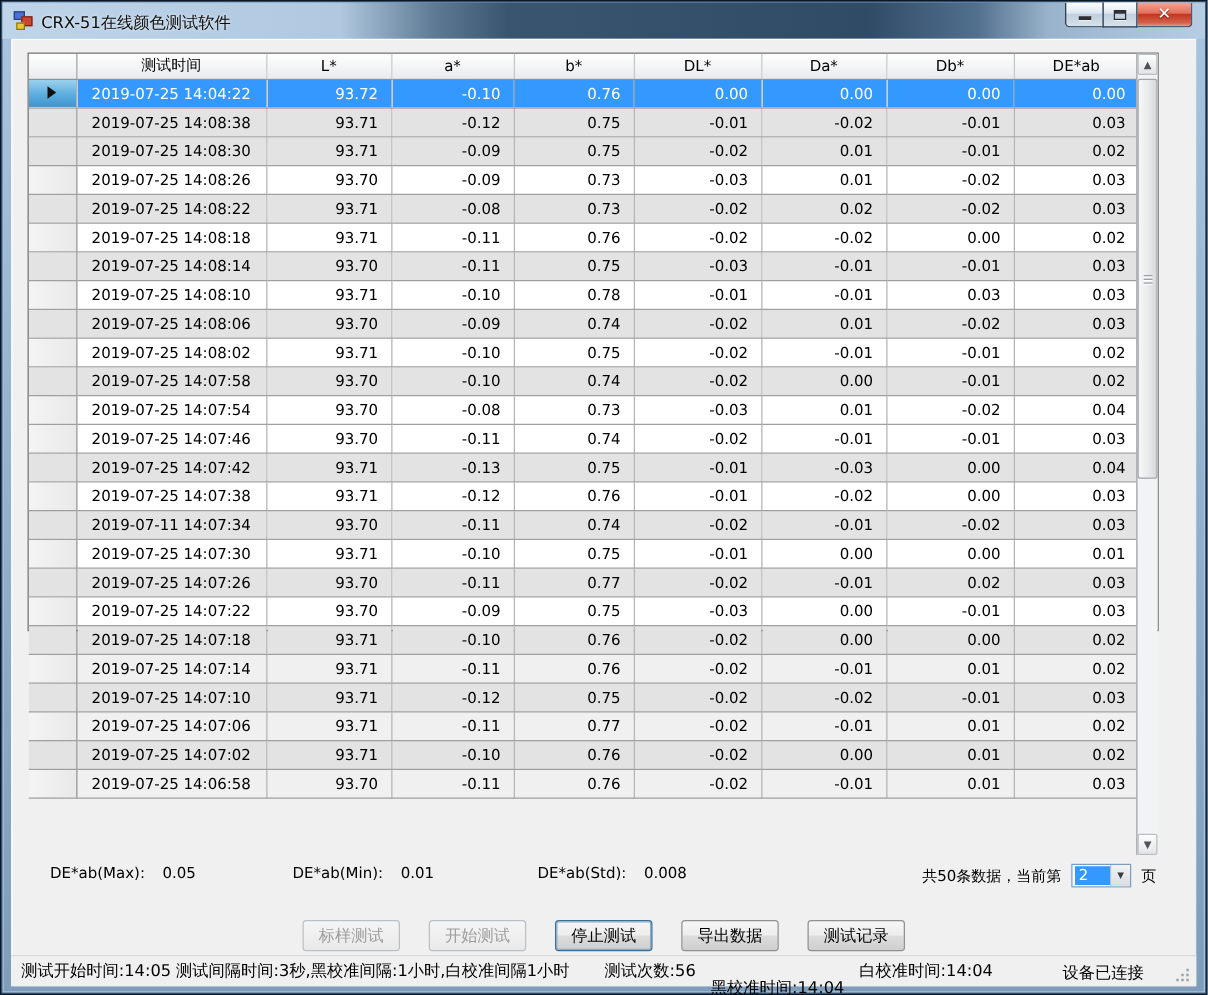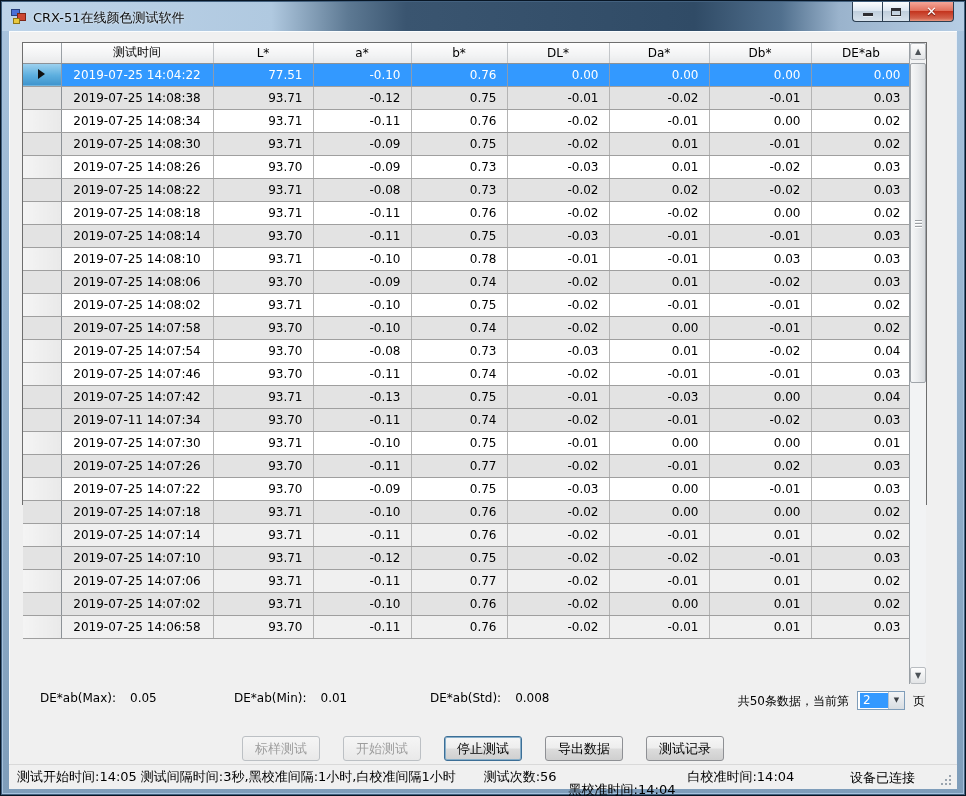--- a/index.html
+++ b/index.html
@@ -195,49 +195,38 @@
             <th>DL*</th>
             <th>Da*</th>
             <th>Db*</th>
             <th>DE*ab</th>
           </tr>
         </thead>
         <tbody id="grid-body">
             <tr class="selected">
               <td class="rowhead"><span class="arrow"></span></td>
               <td class="c-time">2019-07-25 14:04:22</td>
-              <td class="c-num">77.51</td>
+              <td class="c-num">93.72</td>
               <td class="c-num">-0.10</td>
               <td class="c-num">0.76</td>
               <td class="c-num">0.00</td>
               <td class="c-num">0.00</td>
               <td class="c-num">0.00</td>
               <td class="c-num">0.00</td>
             </tr>
             <tr class="alt">
               <td class="rowhead"></td>
               <td class="c-time">2019-07-25 14:08:38</td>
               <td class="c-num">93.71</td>
               <td class="c-num">-0.12</td>
               <td class="c-num">0.75</td>
               <td class="c-num">-0.01</td>
               <td class="c-num">-0.02</td>
               <td class="c-num">-0.01</td>
               <td class="c-num">0.03</td>
-            </tr>
-            <tr>
-              <td class="rowhead"></td>
-              <td class="c-time">2019-07-25 14:08:34</td>
-              <td class="c-num">93.71</td>
-              <td class="c-num">-0.11</td>
-              <td class="c-num">0.76</td>
-              <td class="c-num">-0.02</td>
-              <td class="c-num">-0.01</td>
-              <td class="c-num">0.00</td>
-              <td class="c-num">0.02</td>
             </tr>
             <tr class="alt">
               <td class="rowhead"></td>
               <td class="c-time">2019-07-25 14:08:30</td>
               <td class="c-num">93.71</td>
               <td class="c-num">-0.09</td>
               <td class="c-num">0.75</td>
               <td class="c-num">-0.02</td>
               <td class="c-num">0.01</td>
               <td class="c-num">-0.01</td>
@@ -356,20 +345,31 @@
             <tr class="alt">
               <td class="rowhead"></td>
               <td class="c-time">2019-07-25 14:07:42</td>
               <td class="c-num">93.71</td>
               <td class="c-num">-0.13</td>
               <td class="c-num">0.75</td>
               <td class="c-num">-0.01</td>
               <td class="c-num">-0.03</td>
               <td class="c-num">0.00</td>
               <td class="c-num">0.04</td>
+            </tr>
+            <tr>
+              <td class="rowhead"></td>
+              <td class="c-time">2019-07-25 14:07:38</td>
+              <td class="c-num">93.71</td>
+              <td class="c-num">-0.12</td>
+              <td class="c-num">0.76</td>
+              <td class="c-num">-0.01</td>
+              <td class="c-num">-0.02</td>
+              <td class="c-num">0.00</td>
+              <td class="c-num">0.03</td>
             </tr>
             <tr class="alt">
               <td class="rowhead"></td>
               <td class="c-time">2019-07-11 14:07:34</td>
               <td class="c-num">93.70</td>
               <td class="c-num">-0.11</td>
               <td class="c-num">0.74</td>
               <td class="c-num">-0.02</td>
               <td class="c-num">-0.01</td>
               <td class="c-num">-0.02</td>

